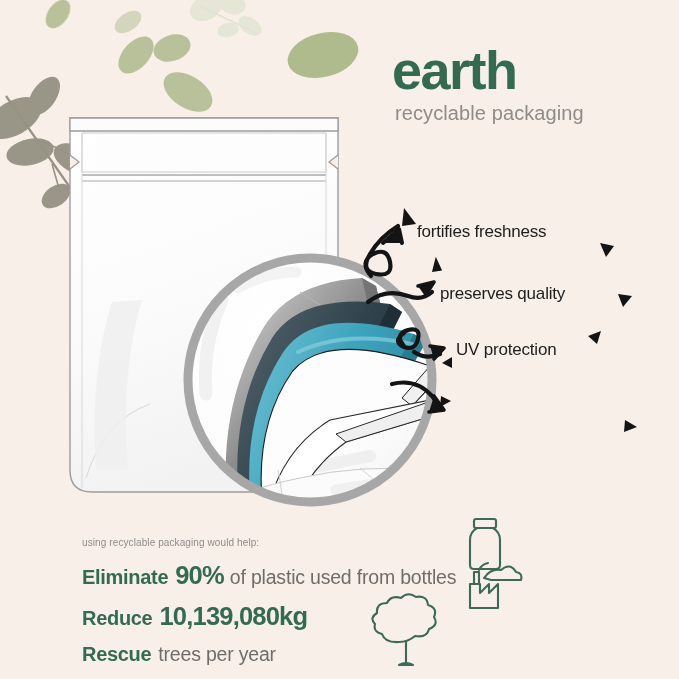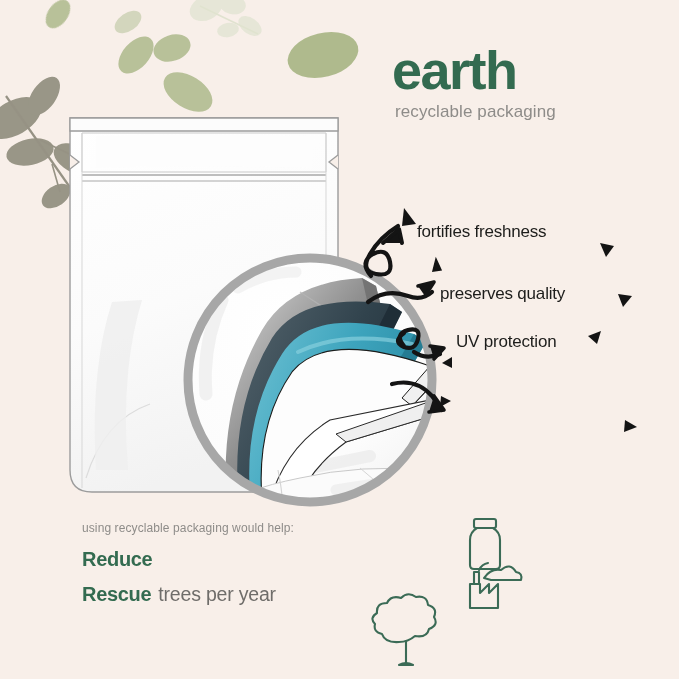--- a/index.html
+++ b/index.html
@@ -19,39 +19,40 @@
   .headline { position:absolute; left:392px; top:46px; width:280px; }
   .h-earth {
     font-size:54px; font-weight:700; color:#336b50;
     line-height:0.92; letter-spacing:-1.5px; display:block;
   }
   .h-friendly {
     font-size:59px; font-weight:300; color:#3a7259;
     line-height:0.98; letter-spacing:-1.5px; display:block;
   }
   .h-sub {
-    font-size:17px; font-weight:400; color:#8e8c89;
+    font-size:20px; font-weight:400; color:#8e8c89;
     letter-spacing:0.1px; display:block; margin-top:6px; margin-left:3px;
   }
 
   
   .feature {
     position:absolute; font-size:17px; color:#1d1d1b;
     font-weight:400; letter-spacing:-0.2px; white-space:nowrap;
   }
   .f1 { left:417px; top:222px; }
   .f2 { left:440px; top:284px; }
-  .f3 { left:456px; top:332px; }
+  .f3 { left:456px; top:340px; }
   .f4 { left:447px; top:403px; }
 
   
   .stats { position:absolute; left:82px; top:521px; width:520px; }
   .stats-intro {
-    font-size:12px; color:#8e8c89; letter-spacing:0.1px;
+    font-size:10px; color:#8e8c89; letter-spacing:0.1px;
     margin-bottom:13px;
+    margin-top:16px;
   }
   .stat-row {
     display:flex; align-items:baseline; white-space:nowrap;
     margin-bottom:12px;
   }
   .stat-verb {
     font-size:20px; font-weight:700; color:#336b50;
     letter-spacing:-0.3px; margin-right:7px;
   }
   .stat-num {
@@ -279,23 +280,29 @@
     <span class="h-sub">recyclable packaging</span>
   </div>
 
   <div class="feature f1">fortifies freshness</div>
   <div class="feature f2">preserves quality</div>
   <div class="feature f3">UV protection</div>
 
   <div class="stats">
     <div class="stats-intro">using recyclable packaging would help:</div>
 
+    <div class="stat-row">
+      <span class="stat-verb">Eliminate</span>
+      <span class="stat-num">90%</span>
+      <span class="stat-tail">of plastic used from bottles</span>
+    </div>
 
     <div class="stat-row">
       <span class="stat-verb">Reduce</span>
+      <span class="stat-num">10,139,080kg</span>
     </div>
 
     <div class="stat-row">
       <span class="stat-verb">Rescue</span>
       <span class="stat-tail">trees per year</span>
     </div>
   </div>
 
 </div>
 

